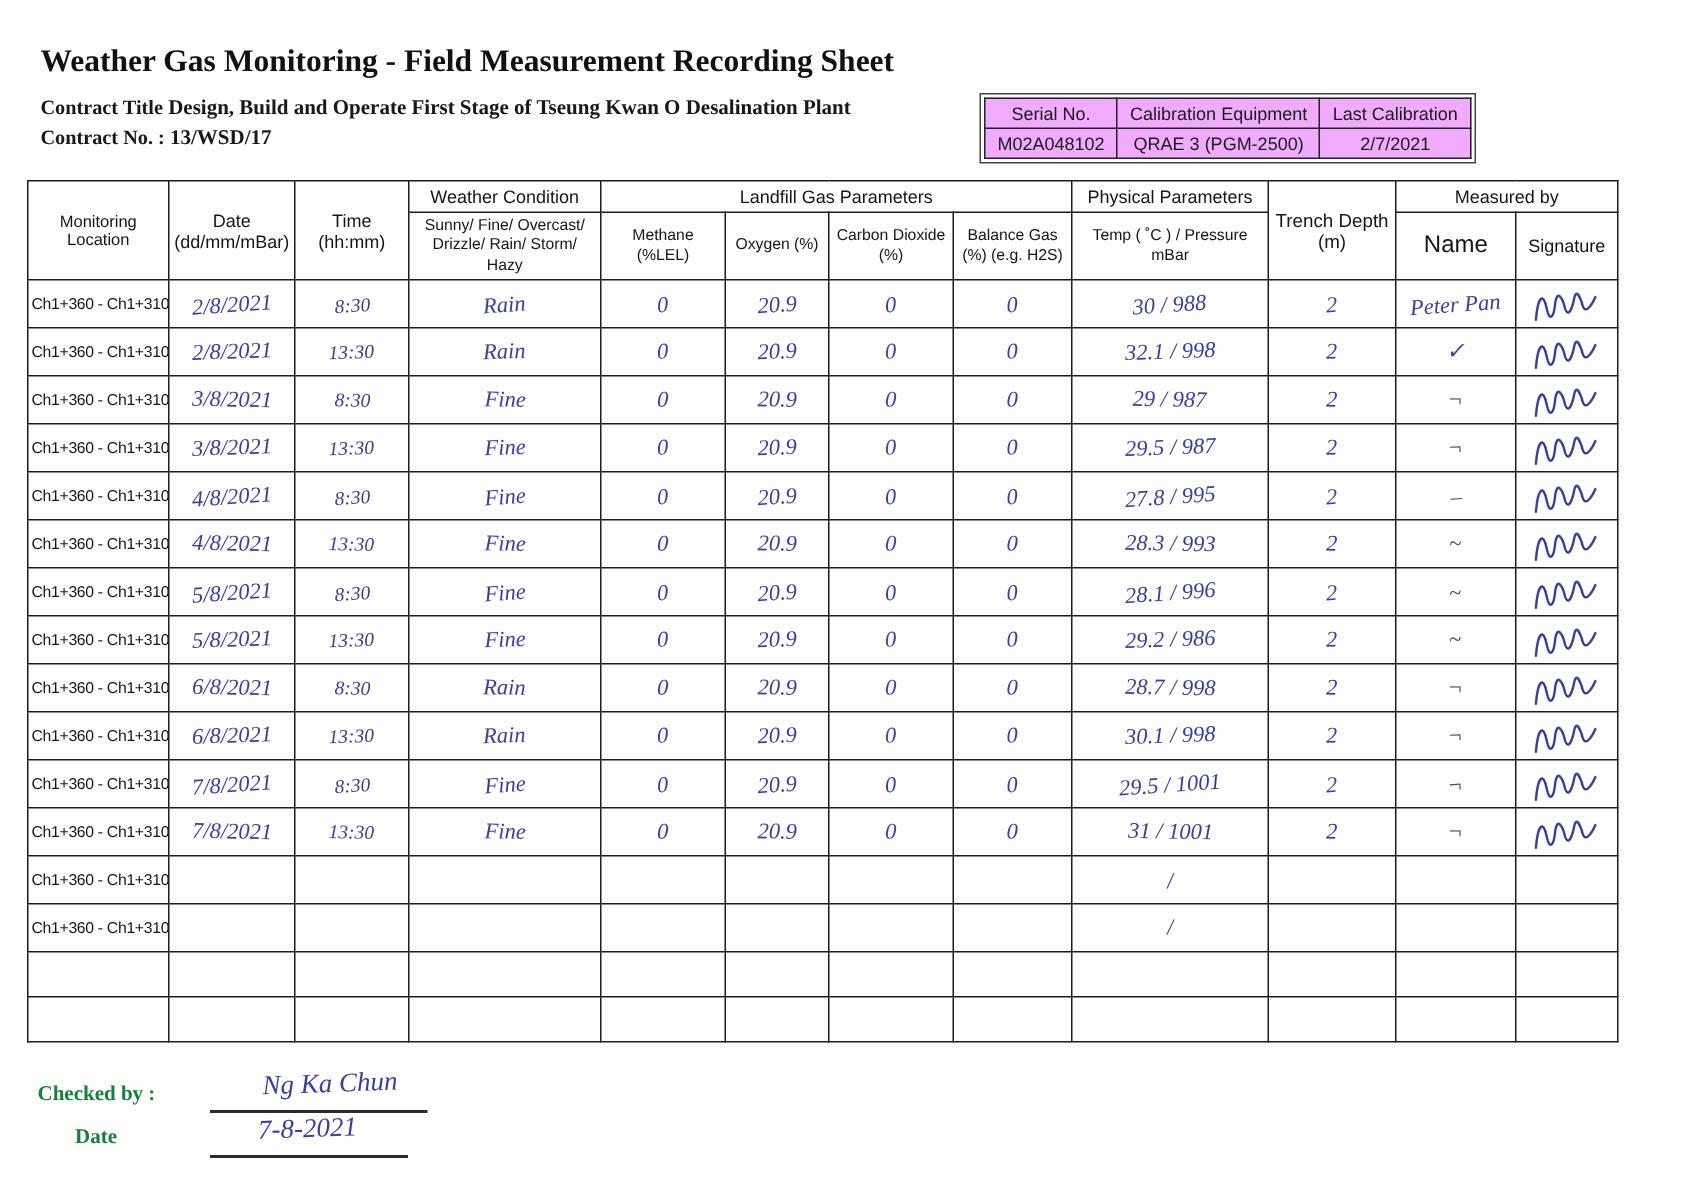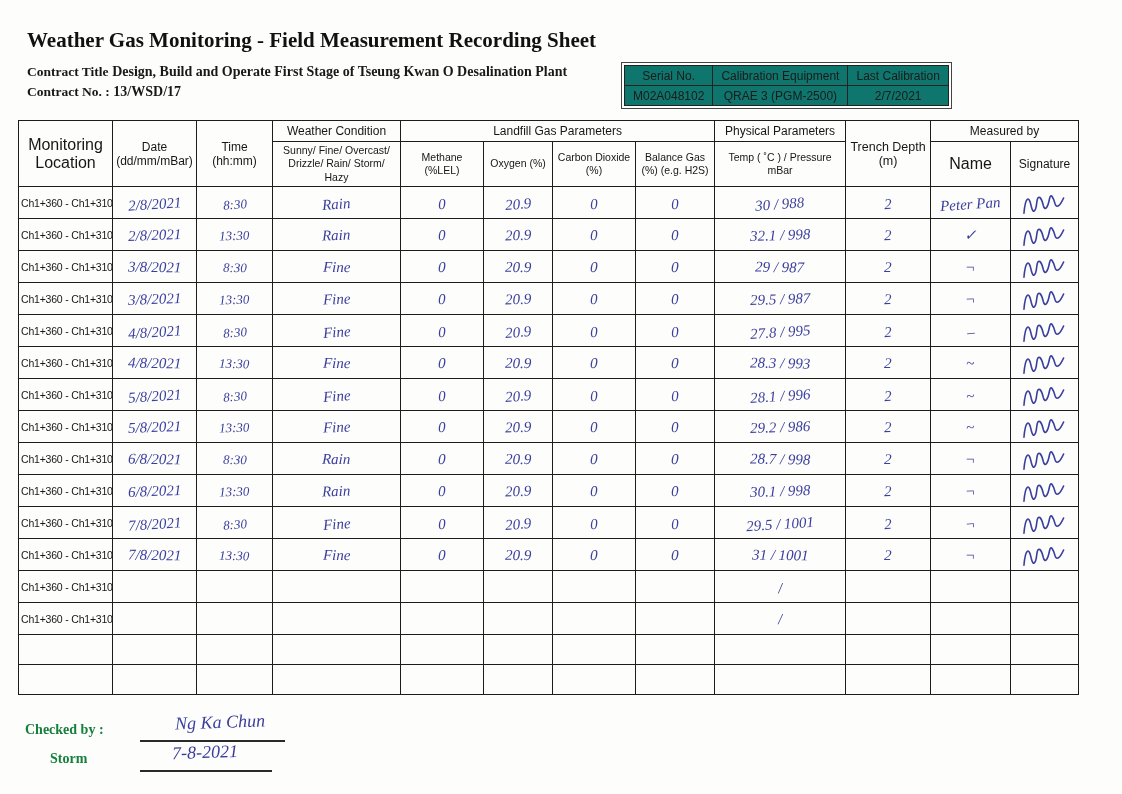--- a/index.html
+++ b/index.html
@@ -23,24 +23,24 @@
   .contract-line{
     position:absolute;left:27px;
     font-family:"Liberation Serif",serif;
     font-size:14px;color:#181818;white-space:nowrap;font-weight:bold;
   }
   .contract-line b{font-size:13.5px;}
   .ct{top:64px;}
   .cn{top:84px;}
   
   .equip{
-    position:absolute;left:624px;top:65px;
+    position:absolute;left:656px;top:65px;
     border-collapse:collapse;
     outline:1px solid #444;outline-offset:2px;
-    background:#0f766e;
+    background:#f0abfc;
   }
   .equip th,.equip td{
     border:1px solid #222;
     font-size:12px;font-weight:normal;
     padding:1px 8px;text-align:center;height:17px;
     color:#1a1a1a;white-space:nowrap;
   }
   
   .mono-table{
     position:absolute;left:18px;top:120px;
@@ -135,21 +135,21 @@
         <col style="width:69px">
       <col style="width:83px">
         <col style="width:79px">
         <col style="width:131px">
       <col style="width:85px">
         <col style="width:80px">
         <col style="width:68px">
     </colgroup>
     <thead>
       <tr>
-        <th rowspan="2" class="big" style="font-size:16px">Monitoring Location</th>
+        <th rowspan="2" class="big" style="font-size:11px">Monitoring Location</th>
         <th rowspan="2" class="big" style="font-size:12px">Date (dd/mm/mBar)</th>
         <th rowspan="2" class="big" style="font-size:12px">Time (hh:mm)</th>
         <th class="grp">Weather Condition</th>
         <th class="grp" colspan="4">Landfill Gas Parameters</th>
         <th class="grp">Physical Parameters</th>
         <th rowspan="2" class="big">Trench Depth (m)</th>
         <th class="grp" colspan="2">Measured by</th>
       </tr>
       <tr>
         <th class="sub">Sunny/ Fine/ Overcast/ Drizzle/ Rain/ Storm/ Hazy</th>
@@ -435,17 +435,17 @@
           <td></td>
           <td></td>
         </tr>
       </tbody>
   </table>
 
   <div class="foot-label" style="left:25px;top:722px;">Checked by :</div>
   <div class="foot-hw" style="left:175px;top:712px;">Ng Ka Chun</div>
   <div class="foot-line" style="left:140px;top:740px;width:145px;"></div>
 
-  <div class="foot-label" style="left:50px;top:751px;">Storm</div>
+  <div class="foot-label" style="left:50px;top:751px;">Date</div>
   <div class="foot-hw" style="left:172px;top:742px;">7-8-2021</div>
   <div class="foot-line" style="left:140px;top:770px;width:132px;"></div>
 
 </div>
 
 </body></html>

